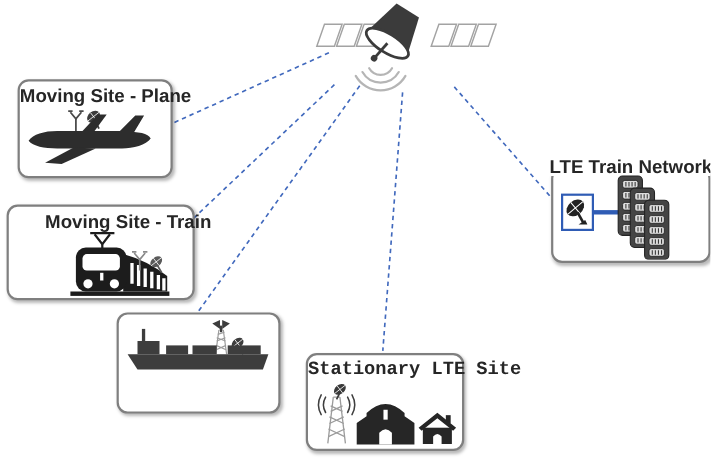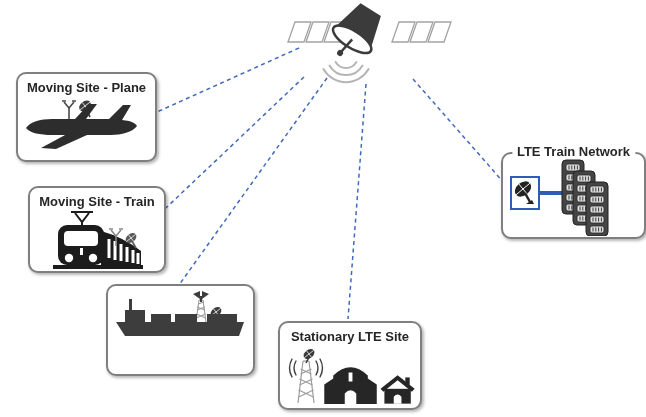--- a/index.html
+++ b/index.html
@@ -6,28 +6,28 @@
   .stage{
     position:relative;width:646px;height:417px;background:#ffffff;overflow:hidden;
     font-family:"Liberation Sans",sans-serif;
   }
   .overlay{position:absolute;left:0;top:0;width:646px;height:417px;}
   .node{
     position:absolute;background:#fff;border:2px solid #7f7f7f;border-radius:10px;
     box-shadow:1.5px 2px 3px rgba(0,0,0,.28);
   }
   .node-title{
-    text-align:center;font-weight:bold;font-size:13px;color:#262626;
+    text-align:center;font-weight:bold;font-size:17px;color:#262626;
     padding-top:5px;line-height:17px;white-space:nowrap;
   }
   .art{display:block;margin:0 auto;}
   #plane-box{left:16px;top:72px;width:137px;height:86px;}
-  #train-box{left:28px;top:186px;width:134px;height:83px;}
+  #train-box{left:6px;top:186px;width:134px;height:83px;padding-left:33px;}
   #cruise-box{left:106px;top:284px;width:145px;height:88px;}
-  #stationary-box{left:278px;top:321px;width:140px;height:85px;}
+  #stationary-box{left:278px;top:321px;width:140px;height:85px;font-family:Liberation Mono, monospace;}
   #core-box{left:501px;top:152px;width:141px;height:83px;}
   #core-box .node-title{
     position:absolute;top:-11px;left:50%;transform:translateX(-50%);
     background:#fff;padding:0 5px;
   }
   .dish-box{
     position:absolute;left:7px;top:22px;width:30px;height:34px;
     border:2.5px solid #2f5cb5;background:#fff;box-sizing:border-box;
   }
   .core-connector{

